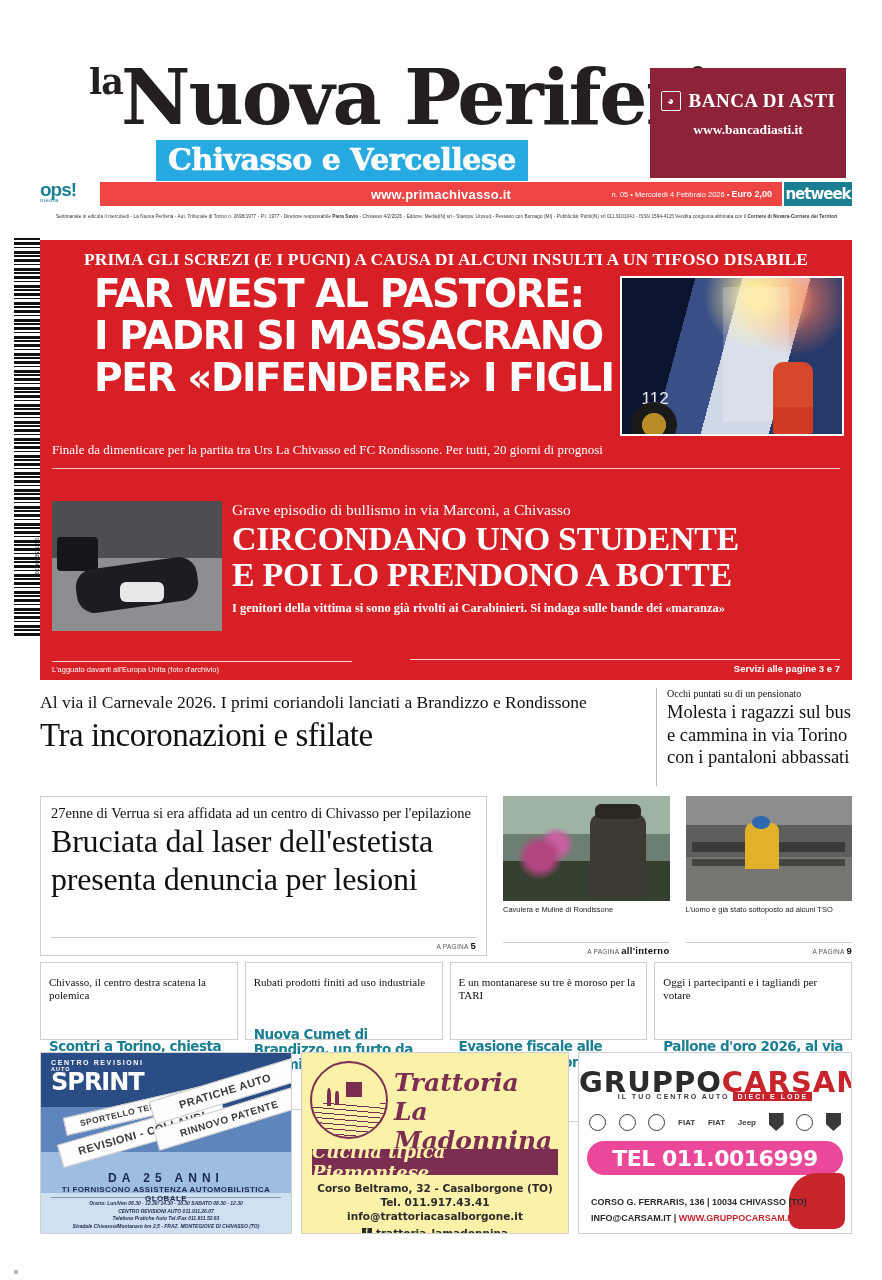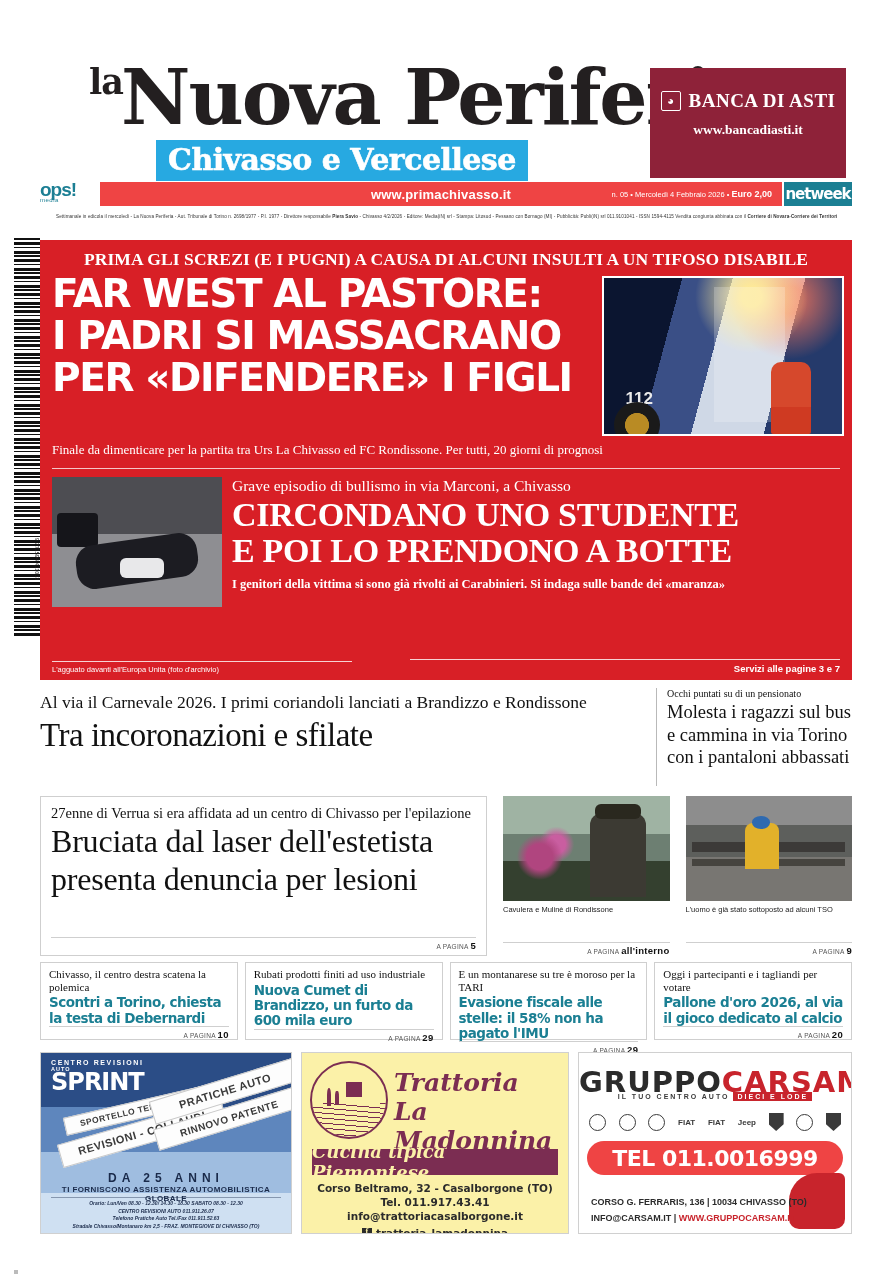--- a/index.html
+++ b/index.html
@@ -96,51 +96,51 @@
   }
   .colophon b { font-weight:700; }
 
   
   .redblock { position:absolute; left:40px; top:240px; width:812px; height:440px; background:#d81f26; }
   .kicker {
     color:#fff; font-family:"Liberation Serif", serif; font-weight:700;
     font-size:17.5px; text-align:center; padding-top:9px; letter-spacing:0.1px;
   }
   .lead-row { display:flex; padding:4px 8px 0 12px; }
-  .lead-head { flex:1; }
+  .lead-head { flex:1;margin-left:42px; }
   .hl-big {
     color:#fff; font-family:"DejaVu Sans", sans-serif; font-weight:700;
     font-size:39px; line-height:1.03; letter-spacing:-1.4px; margin-bottom:2px;
     white-space:nowrap;
   }
   .lead-photo {
     width:242px; height:160px; margin-left:6px; margin-top:2px;
     border:2px solid #fff;
     background:
       radial-gradient(circle at 62% 12%, rgba(255,235,150,.95) 0 5%, rgba(255,200,60,0) 28%),
       radial-gradient(circle at 78% 14%, rgba(255,120,90,.7) 0 6%, rgba(255,120,90,0) 26%),
       linear-gradient(105deg, #0b1530 0 28%, #3a4f86 28% 46%, #cfd8e6 46% 72%, #253a6b 72% 100%);
     position:relative; overflow:hidden;
   }
   .lp-112 {
     position:absolute; left:9%; bottom:16%; color:#eaeaea;
-    font-family:"Liberation Sans", sans-serif; font-weight:700; font-size:17px;
+    font-family:"Liberation Sans", sans-serif; font-weight:400; font-size:17px;
   }
   .lp-wheel { position:absolute; left:4%; bottom:-9%; width:46px; height:46px; border-radius:50%;
     background: radial-gradient(circle, #b98b24 0 36%, #1a1a1a 38% 100%); }
   .lp-medic { position:absolute; right:13%; bottom:0; width:40px; height:72px;
     background:linear-gradient(180deg,#d6482c 0 62%, #cf3a22 62% 100%); border-radius:10px 10px 2px 2px; }
   .lp-door { position:absolute; right:24%; top:6%; width:30%; height:86%; background:rgba(255,255,255,.22); }
   .subhead {
     color:#fff; font-family:"Liberation Serif", serif; font-size:13px;
     padding:6px 0 0 12px;
   }
   .divider { height:1px; background:rgba(255,255,255,.75); margin:10px 12px 0 12px; }
 
-  .second-row { display:flex; padding:8px 10px 0 12px; }
+  .second-row { display:flex; padding:8px 10px 0 12px;margin-top:24px; }
   .second-photo {
     width:170px; height:130px; border:0;
     background:
       linear-gradient(180deg,#4d4d52 0 44%, #8e8e92 44% 100%);
     position:relative; overflow:hidden;
   }
   .sp-body { position:absolute; left:14%; top:48%; width:72%; height:34%;
     background:#1c1c22; border-radius:18px; transform:rotate(-8deg); }
   .sp-shoe { position:absolute; left:3%; top:28%; width:24%; height:26%; background:#15151a; border-radius:4px; }
   .sp-white { position:absolute; left:40%; top:62%; width:26%; height:16%; background:#e8e8ea; border-radius:6px; }
@@ -214,22 +214,22 @@
   .mb-head { position:absolute; left:40%; top:19%; width:11%; height:12%; background:#2f6ab0; border-radius:50%; }
   .mid-cap {
     font-family:"Liberation Sans", sans-serif; font-size:7.5px; color:#222;
     padding-top:4px; border-top:0;
   }
   .mid-col .page-ref { margin-top:auto; }
 
   
   .boxes { position:absolute; left:40px; top:962px; width:812px; height:78px; display:flex; gap:7px; }
   .nbox {
-    flex:1; border:1px solid #cfcfcf; background:#fff; padding:5px 8px 3px 8px;
-    display:flex; flex-direction:column;
+    flex:1; border:1px solid #cfcfcf; background:#fff; padding:13px 8px 3px 8px;
+    display:flex; flex-direction:column;gap:36px;
   }
   .nbox-kicker { font-size:11px; color:#111; line-height:1.15; }
   .nbox-title {
     font-family:"DejaVu Sans", sans-serif; font-weight:700; font-size:13.5px;
     color:#1b7f93; line-height:1.14; letter-spacing:-0.5px; padding-top:2px;
   }
   .nbox .page-ref { margin-top:auto; }
 
   
   .ads { position:absolute; left:40px; top:1052px; width:812px; height:182px; display:flex; gap:9px; }
@@ -305,21 +305,21 @@
     font-family:"Liberation Sans", sans-serif; font-weight:700; font-size:7px; letter-spacing:2px; color:#3a3a3a; }
   .cs-sub .hl { background:#c8242c; color:#fff; padding:1px 4px; letter-spacing:2px; }
   .cs-brands { position:absolute; left:10px; right:10px; top:58px; height:22px;
     display:flex; align-items:center; justify-content:space-between; }
   .brand { font-family:"Liberation Sans", sans-serif; font-weight:700; font-size:8px; color:#3a3a3a;
     display:flex; align-items:center; justify-content:center; }
   .brand-circle { width:17px; height:17px; border-radius:50%; border:1.4px solid #3a3a3a; }
   .brand-shield { width:15px; height:18px; background:#3a3a3a;
     clip-path: polygon(0 0, 100% 0, 100% 62%, 50% 100%, 0 62%); }
   .cs-tel {
-    position:absolute; left:8px; right:8px; top:88px; height:34px; background:#ef4444;
+    position:absolute; left:8px; right:8px; top:88px; height:34px; background:#ec4899;
     border-radius:17px; display:flex; align-items:center; justify-content:center;
     color:#fff; font-family:"DejaVu Sans", sans-serif; font-weight:700; font-size:22px; letter-spacing:-0.5px;
   }
   .cs-thumb { position:absolute; right:6px; bottom:4px; width:56px; height:56px; background:#c8242c;
     border-radius:28px 6px 10px 10px; }
   .cs-addr { position:absolute; left:12px; bottom:26px; color:#2b2b2b;
     font-family:"Liberation Sans", sans-serif; font-weight:700; font-size:9px; }
   .cs-mail { position:absolute; left:12px; bottom:10px;
     font-family:"Liberation Sans", sans-serif; font-weight:700; font-size:9px; color:#2b2b2b; }
   .cs-mail .red { color:#c8242c; }

